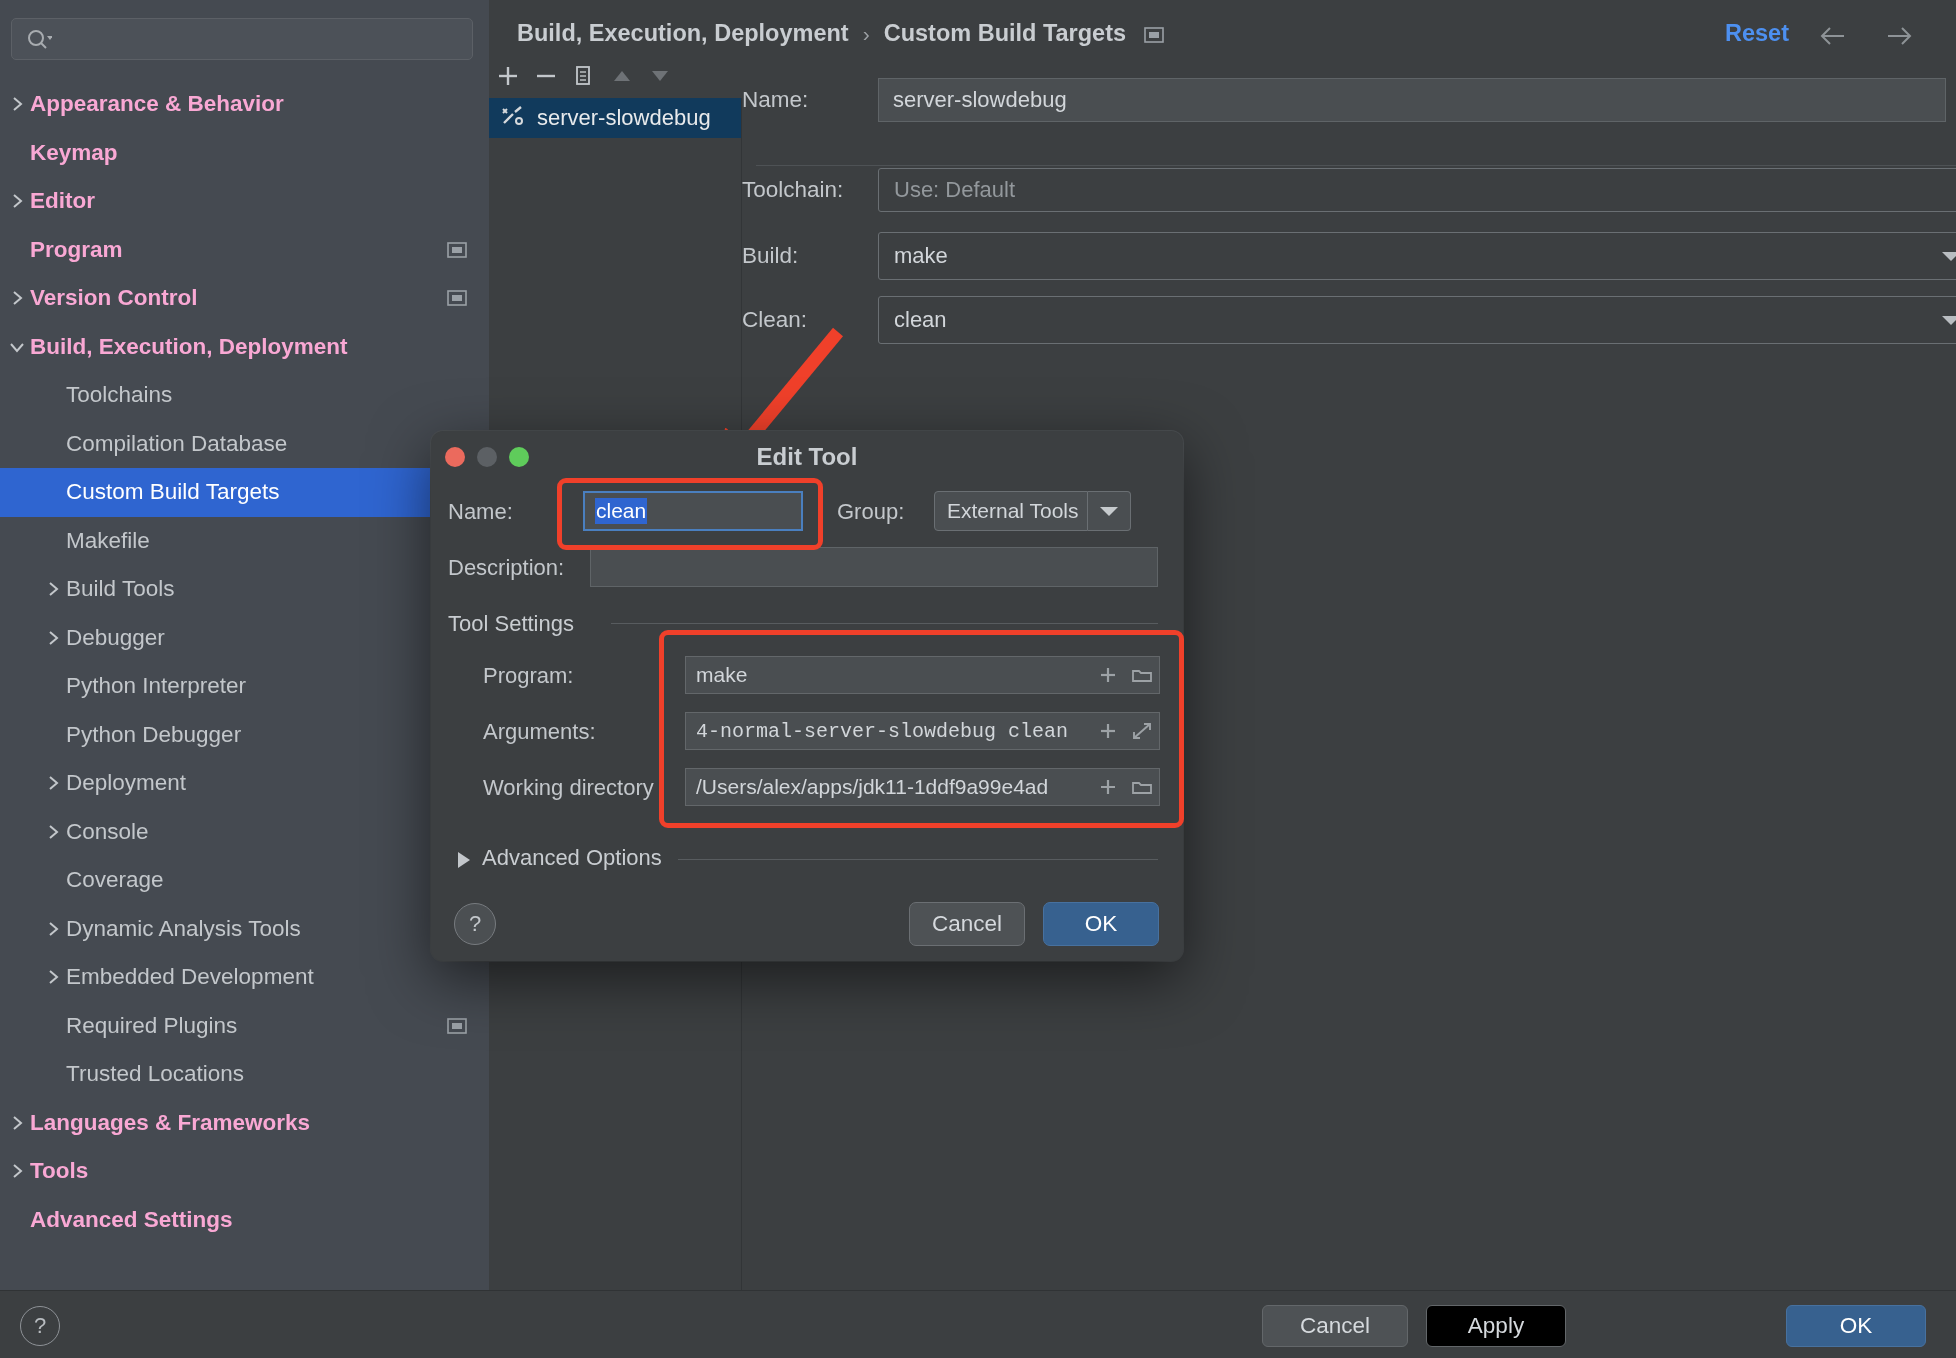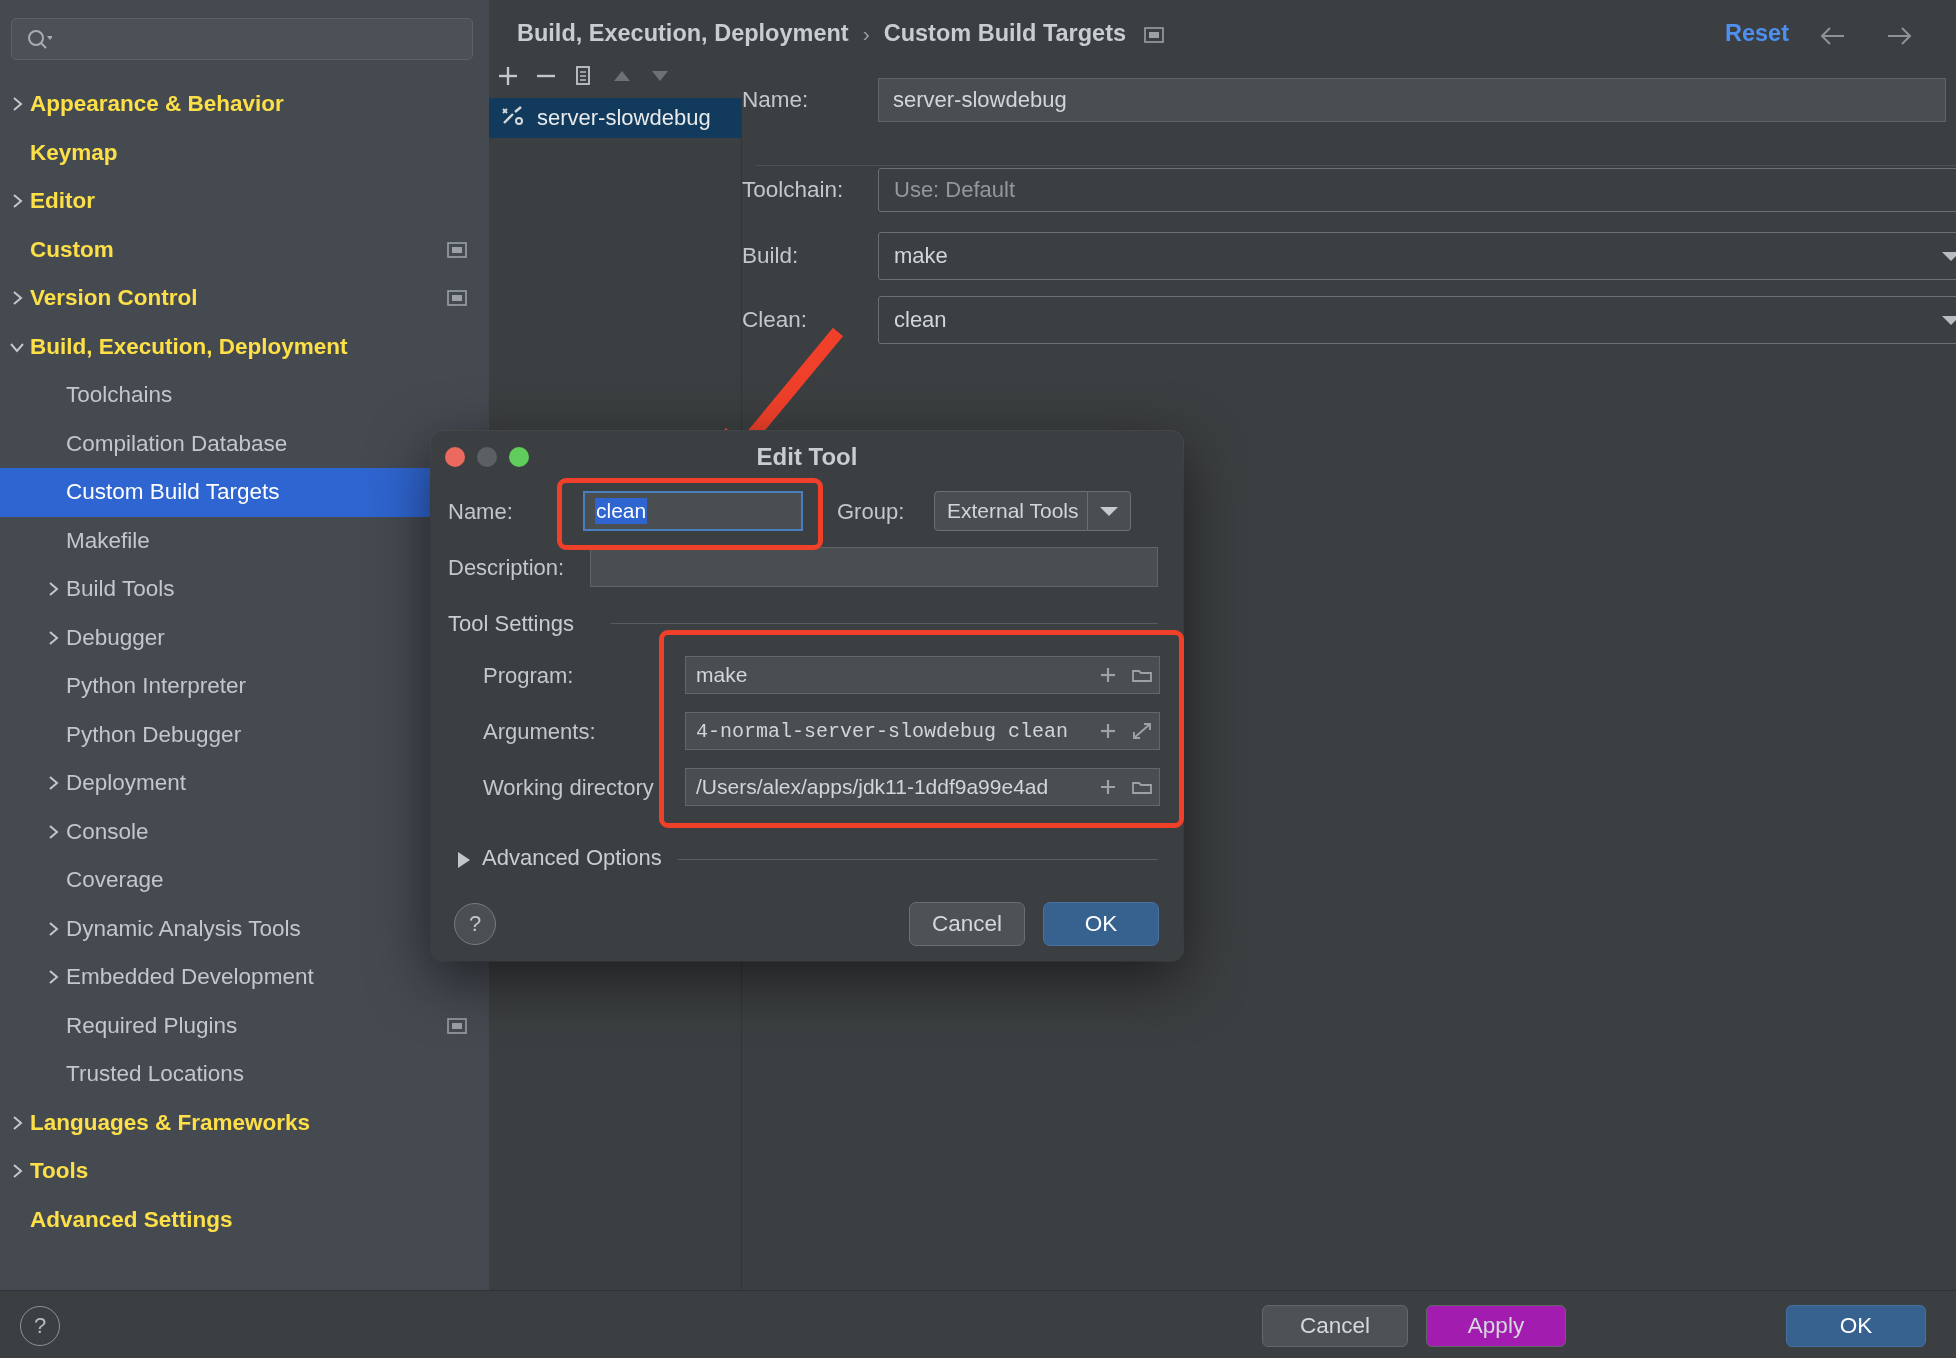--- a/index.html
+++ b/index.html
@@ -62,21 +62,21 @@
   .tree-row.selected { background: #2f65d0; }
   .tree-row .arrow {
     position: absolute;
     width: 18px; height: 18px;
   }
   .tree-label {
     color: #c3c7cb;
     font-size: 22.5px;
     white-space: nowrap;
   }
-  .tree-row.lvl0 .tree-label { font-weight: bold; color: #fde047; }
+  .tree-row.lvl0 .tree-label { font-weight: bold; color: #f9a8d4; }
   .tree-row.selected .tree-label { color: #ffffff; font-weight: normal; }
   .proj-badge {
     position: absolute;
     right: 22px;
     width: 20px; height: 20px;
   }
 
   
   #right {
     position: absolute;
@@ -223,21 +223,21 @@
   .bbtn {
     position: absolute;
     top: 14px; height: 42px;
     border-radius: 6px;
     display: flex; align-items: center; justify-content: center;
     font-size: 22.5px;
     box-sizing: border-box;
     cursor: pointer;
   }
   #btn-cancel { right: 548px; width: 146px; background: #4e5255; border: 1px solid #63676a; color: #d5d9dd; }
-  #btn-apply  { right: 390px; width: 140px; background: #a21caf; border: 1px solid #63676a; color: #d5d9dd; }
+  #btn-apply  { right: 390px; width: 140px; background: #000000; border: 1px solid #63676a; color: #d5d9dd; }
   #btn-ok     { right: 30px; width: 140px; background: #37618f; border: 1px solid #47719f; color: #ffffff; }
 
   
   #dialog {
     position: absolute;
     left: 431px; top: 431px;
     width: 752px; height: 530px;
     background: #3c3f41;
     border-radius: 12px;
     box-shadow: 0 18px 60px rgba(0,0,0,0.55), 0 0 0 1px #4d5154;
@@ -411,21 +411,21 @@
         <div class="tree-row lvl0">
           <span class="tree-label" style="margin-left: 30px;">Keymap</span>
         </div>
         <div class="tree-row lvl0">
           <span class="arrow" style="left: 8px;"><svg width="18" height="18" viewBox="0 0 18 18">
               <polyline points="6,3 13,9 6,15" fill="none" stroke="#c3c7cb" stroke-width="2"></polyline>
             </svg></span>
           <span class="tree-label" style="margin-left: 30px;">Editor</span>
         </div>
         <div class="tree-row lvl0">
-          <span class="tree-label" style="margin-left: 30px;">Custom</span>
+          <span class="tree-label" style="margin-left: 30px;">Program</span>
           <span class="proj-badge"><svg width="20" height="20" viewBox="0 0 20 20">
               <rect x="1" y="3" width="18" height="14" fill="none" stroke="#9aa0a6" stroke-width="1.6"></rect>
               <rect x="5" y="7" width="10" height="6" fill="#9aa0a6"></rect>
             </svg></span>
         </div>
         <div class="tree-row lvl0">
           <span class="arrow" style="left: 8px;"><svg width="18" height="18" viewBox="0 0 18 18">
               <polyline points="6,3 13,9 6,15" fill="none" stroke="#c3c7cb" stroke-width="2"></polyline>
             </svg></span>
           <span class="tree-label" style="margin-left: 30px;">Version Control</span>

